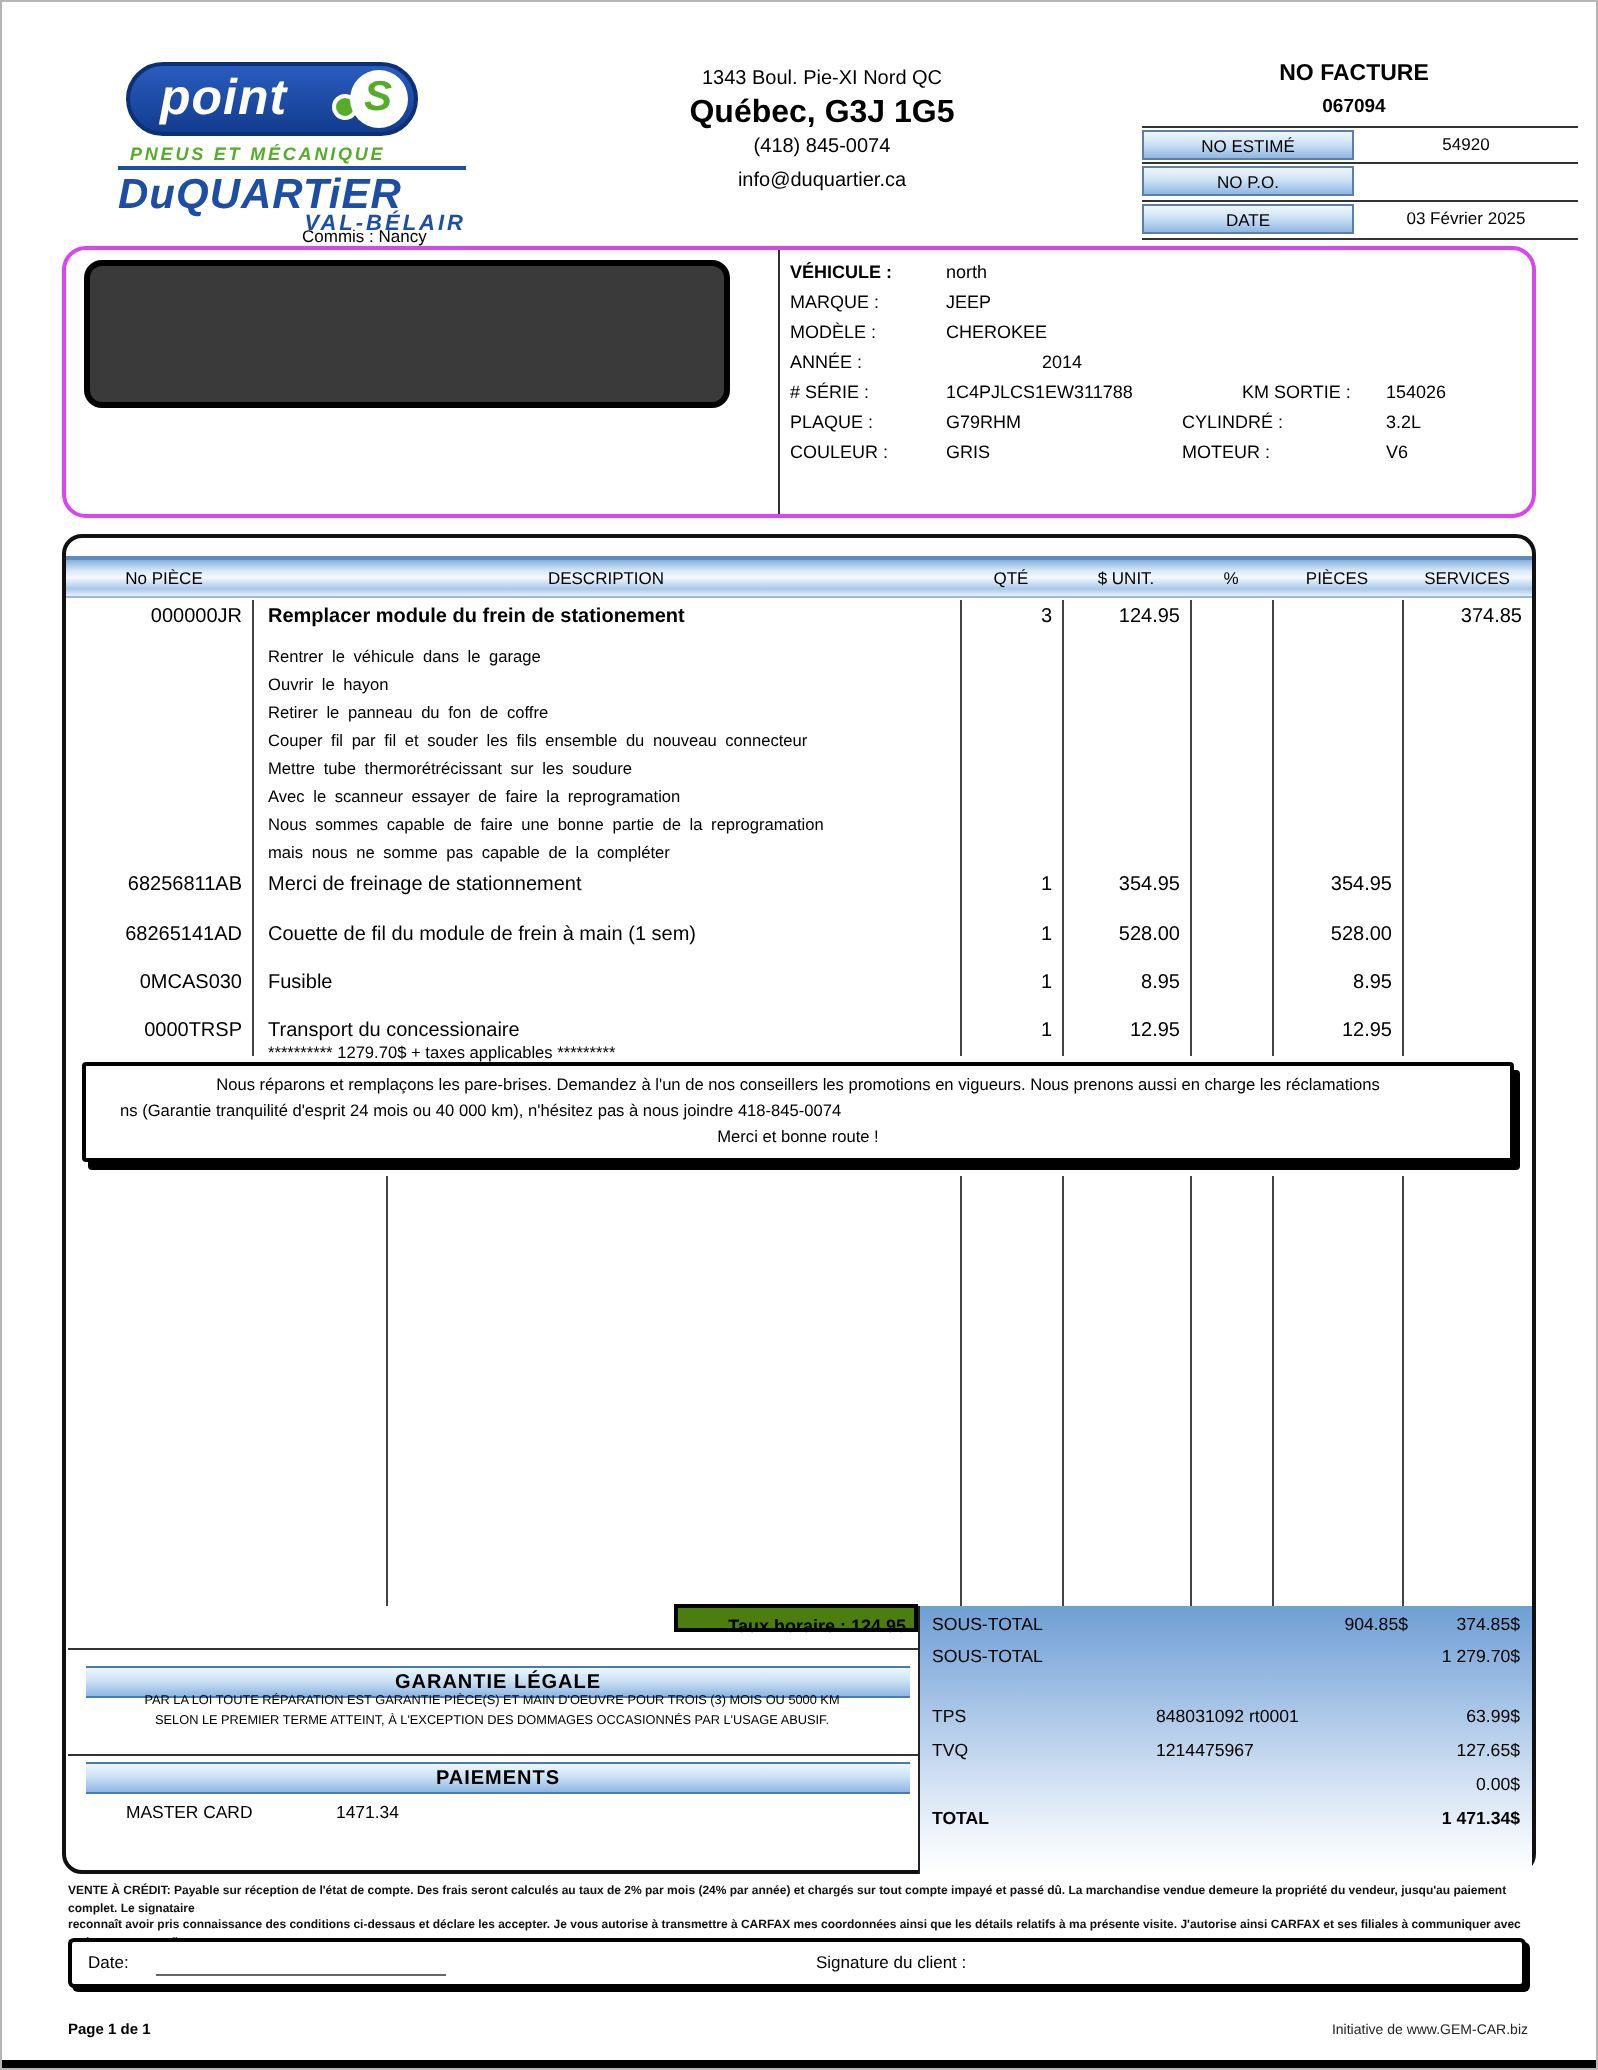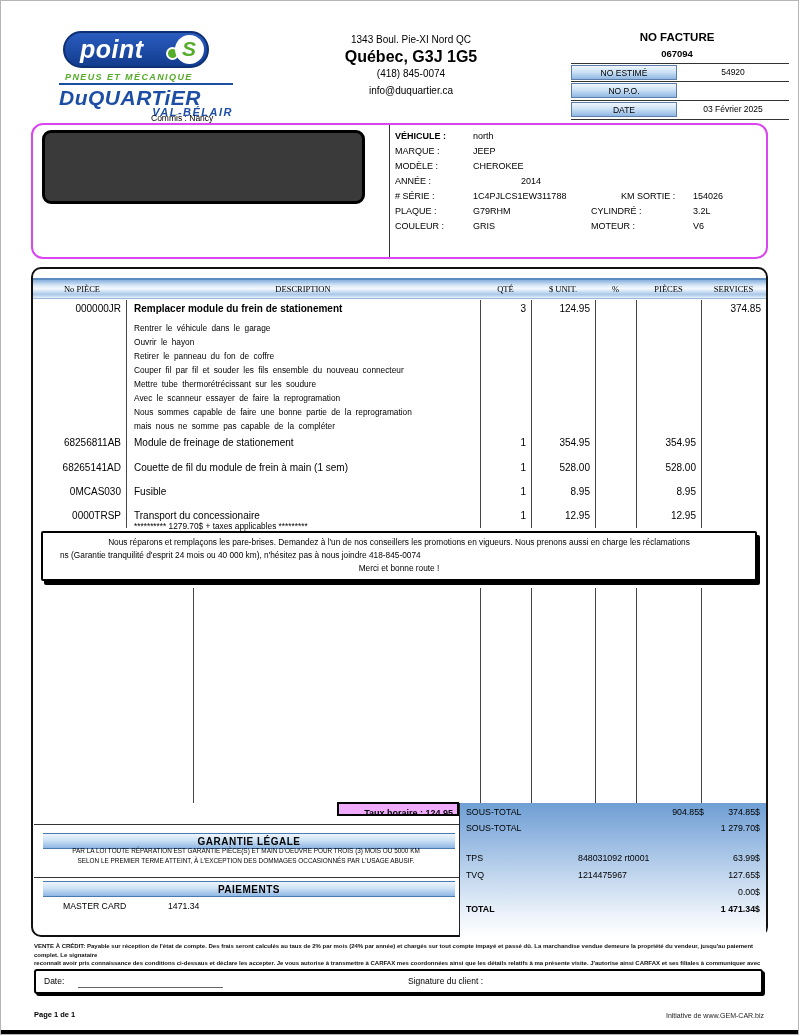--- a/index.html
+++ b/index.html
@@ -39,21 +39,21 @@
   .veh-panel{position:absolute;left:30px;top:122px;width:737px;height:136px;border:2px solid #d946ef;border-radius:12px;box-sizing:border-box;}
   .redacted{position:absolute;left:9px;top:5px;width:323px;height:74px;background:#3a3a3a;border:3px solid #000;border-radius:9px;box-sizing:border-box;}
   .veh-divider{position:absolute;left:356px;top:0;width:1.2px;height:132px;background:#333;}
   .veh-label{position:absolute;font-size:9px;}
   .veh-value{position:absolute;font-size:9px;}
 
   
   .items-panel{position:absolute;left:30px;top:266px;width:737px;height:670px;border:2px solid #111;border-radius:10px;box-sizing:border-box;}
   .thead{position:absolute;left:0;top:9px;width:733px;height:21px;
          background:linear-gradient(180deg,#86b0dd 0%,#d9e8f7 30%,#f4f9fe 48%,#a9c8e9 80%,#e6f0fa 100%);
-         border-top:2px solid #5c8cc0;border-bottom:1px solid #9bb8d8;box-sizing:border-box;font-family:Liberation Serif, serif;}
+         border-top:2px solid #5c8cc0;border-bottom:1px solid #9bb8d8;box-sizing:border-box;}
   .th{position:absolute;top:4px;font-size:8.5px;text-align:center;}
   .vline{position:absolute;width:1.2px;background:#444;}
   .item-row{position:absolute;left:0;width:676px;height:14px;font-size:10px;}
   .c-part{position:absolute;left:5px;width:83px;text-align:right;}
   .c-desc{position:absolute;left:101px;width:344px;}
   .c-qty{position:absolute;left:447px;width:46px;text-align:right;}
   .c-unit{position:absolute;left:498px;width:59px;text-align:right;}
   .c-pieces{position:absolute;left:603px;width:60px;text-align:right;}
   .c-services{position:absolute;left:668px;width:60px;text-align:right;}
   .details{position:absolute;left:101px;top:52px;width:350px;font-size:8.3px;line-height:14px;word-spacing:2px;}
@@ -61,21 +61,21 @@
 
   .promo{position:absolute;left:8px;top:262px;width:716px;height:50px;border:2.5px solid #000;border-radius:2px;
          box-shadow:3px 4px 0 #000;box-sizing:border-box;background:#fff;font-size:8.3px;line-height:13px;}
   .promo .p1{text-align:center;margin-top:3px;}
   .promo .p2{text-align:left;margin-left:1px;padding-left:16px;}
   .promo .p3{text-align:center;}
 
   .hline{position:absolute;height:1.2px;background:#333;}
 
   .rate-box{position:absolute;left:304px;top:533px;width:122px;height:14px;border:2px solid #000;box-sizing:border-box;
-            font-size:9px;font-weight:bold;line-height:18px;text-align:right;padding-right:4px;background:#f0abfc;}
+            font-size:9px;font-weight:bold;line-height:18px;text-align:right;padding-right:4px;background:#4d7c0f;}
 
   .totals{position:absolute;left:426px;top:534px;width:307px;height:134px;border-left:1.5px solid #222;box-sizing:border-box;
           background:linear-gradient(180deg,#6f9fd4 0%,#8cb2de 20%,#c2d7ee 55%,#eef4fb 85%,#ffffff 100%);}
   .t-row{position:absolute;left:0;width:307px;height:15px;font-size:8.8px;}
   .t-label{position:absolute;left:6px;}
   .t-mid-r{position:absolute;left:140px;width:104px;text-align:right;}
   .t-mid-l{position:absolute;left:118px;}
   .t-amt{position:absolute;left:180px;width:120px;text-align:right;}
 
   .sec-bar{position:absolute;left:10px;width:412px;height:16px;line-height:15px;text-align:center;font-size:10px;font-weight:bold;
@@ -205,21 +205,21 @@
       <div>Retirer le panneau du fon de coffre</div>
       <div>Couper fil par fil et souder les fils ensemble du nouveau connecteur</div>
       <div>Mettre tube thermorétrécissant sur les soudure</div>
       <div>Avec le scanneur essayer de faire la reprogramation</div>
       <div>Nous sommes capable de faire une bonne partie de la reprogramation</div>
       <div>mais nous ne somme pas capable de la compléter</div>
     </div>
 
     <div class="item-row" style="top:168px;">
       <span class="c-part">68256811AB</span>
-      <span class="c-desc">Module de freinage de stationement</span>
+      <span class="c-desc">Merci de freinage de stationnement</span>
       <span class="c-qty">1</span>
       <span class="c-unit">354.95</span>
       <span class="c-pieces">354.95</span>
     </div>
     <div class="item-row" style="top:193px;">
       <span class="c-part">68265141AD</span>
       <span class="c-desc">Couette de fil du module de frein à main (1 sem)</span>
       <span class="c-qty">1</span>
       <span class="c-unit">528.00</span>
       <span class="c-pieces">528.00</span>

